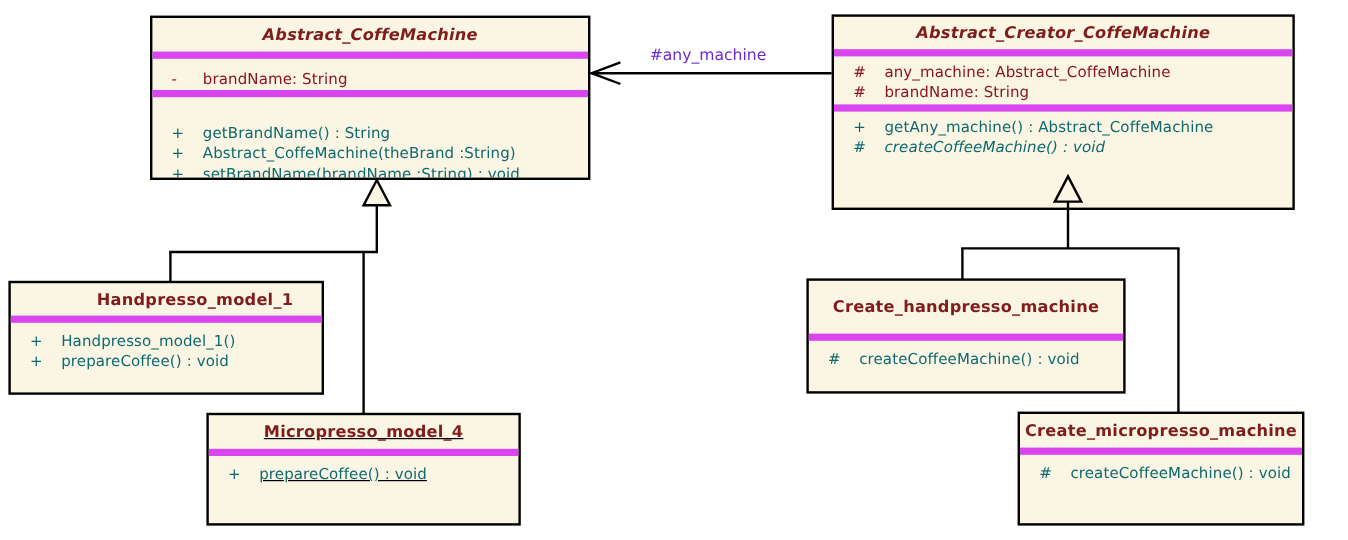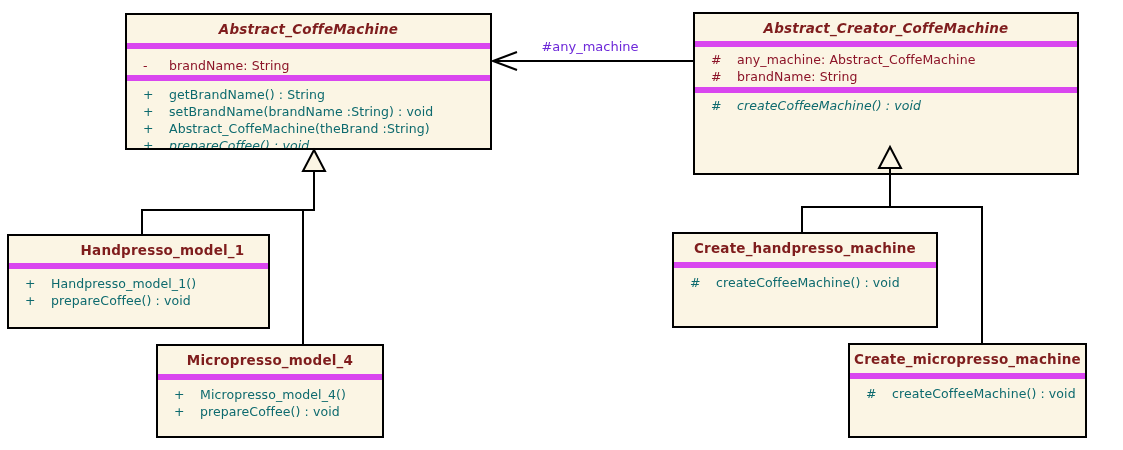--- a/index.html
+++ b/index.html
@@ -20,21 +20,21 @@
   .compartment{border-top:6px solid #d946ef;box-sizing:border-box;overflow:hidden;}
   .member{
     font-size:12.5px;line-height:17px;white-space:nowrap;padding-left:16px;
     letter-spacing:.1px;
   }
   .member .vis{display:inline-block;width:26px;}
   .member.attr{color:var(--attr-color,#8C1428);}
   .member.meth{color:var(--method-color,#0D6A6E);}
   .member.it{font-style:italic;}
   .pad8{padding-top:8px;}
-  .pad5{padding-top:5px;}
+  .pad5{padding-top:21px;}
   .pad4{padding-top:4px;}
   .pad6{padding-top:6px;}
   #connectors{position:absolute;left:0;top:0;pointer-events:none;}
   #connectors line, #connectors polyline{stroke:#000;stroke-width:2;fill:none;}
   #connectors polygon{stroke:#000;stroke-width:2;fill:var(--box-fill,#FBF5E4);}
   .assoc-label{
     position:absolute;font-size:13px;color:#6d28d9;text-align:center;white-space:nowrap;
   }
 </style>
 </head>
@@ -42,55 +42,55 @@
 
 <div id="canvas">
 
   <div class="uml-class abstract" style="left:125px;top:13px;width:367px;height:137px;">
     <div class="uml-title" style="height:28px;">Abstract_CoffeMachine</div>
     <div class="compartment pad8" style="height:32px;">
       <div class="member attr"><span class="vis">-</span><span>brandName: String</span></div>
     </div>
     <div class="compartment pad5" style="height:73px;">
       <div class="member meth"><span class="vis">+</span><span>getBrandName() : String</span></div>
+      <div class="member meth"><span class="vis">+</span><span>Abstract_CoffeMachine(theBrand :String)</span></div>
       <div class="member meth"><span class="vis">+</span><span>setBrandName(brandName :String) : void</span></div>
-      <div class="member meth"><span class="vis">+</span><span>Abstract_CoffeMachine(theBrand :String)</span></div>
       <div class="member meth it"><span class="vis">+</span><span>prepareCoffee() : void</span></div>
     </div>
   </div>
 
   <div class="uml-class abstract" style="left:693px;top:12px;width:386px;height:163px;">
     <div class="uml-title" style="height:27px;">Abstract_Creator_CoffeMachine</div>
     <div class="compartment pad4" style="height:46px;">
       <div class="member attr"><span class="vis">#</span><span>any_machine: Abstract_CoffeMachine</span></div>
       <div class="member attr"><span class="vis">#</span><span>brandName: String</span></div>
     </div>
     <div class="compartment pad4" style="height:57px;">
+      <div class="member meth"><span class="vis">+</span><span>getAny_machine() : Abstract_CoffeMachine</span></div>
       <div class="member meth it"><span class="vis">#</span><span>createCoffeeMachine() : void</span></div>
     </div>
   </div>
 
   <div class="uml-class" style="left:7px;top:234px;width:263px;height:95px;">
     <div class="uml-title" style="height:27px;margin-left:48px;">Handpresso_model_1</div>
     <div class="compartment pad6" style="height:48px;">
       <div class="member meth"><span class="vis">+</span><span>Handpresso_model_1()</span></div>
       <div class="member meth"><span class="vis">+</span><span>prepareCoffee() : void</span></div>
     </div>
   </div>
 
-  <div class="uml-class" style="left:156px;top:344px;width:228px;height:94px;">
+  <div class="uml-class" style="left:172px;top:344px;width:262px;height:94px;text-decoration:underline;">
     <div class="uml-title" style="height:28px;">Micropresso_model_4</div>
     <div class="compartment pad6" style="height:62px;">
-      <div class="member meth"><span class="vis">+</span><span>Micropresso_model_4()</span></div>
       <div class="member meth"><span class="vis">+</span><span>prepareCoffee() : void</span></div>
     </div>
   </div>
 
   <div class="uml-class" style="left:672px;top:232px;width:266px;height:96px;">
-    <div class="uml-title" style="height:28px;text-align:right;">Create_handpresso_machine</div>
+    <div class="uml-title" style="height:44px;text-align:right;">Create_handpresso_machine</div>
     <div class="compartment pad6" style="height:64px;">
       <div class="member meth"><span class="vis">#</span><span>createCoffeeMachine() : void</span></div>
     </div>
   </div>
 
   <div class="uml-class" style="left:848px;top:343px;width:239px;height:95px;">
     <div class="uml-title" style="height:28px;">Create_micropresso_machine</div>
     <div class="compartment pad6" style="height:63px;">
       <div class="member meth"><span class="vis">#</span><span>createCoffeeMachine() : void</span></div>
     </div>

